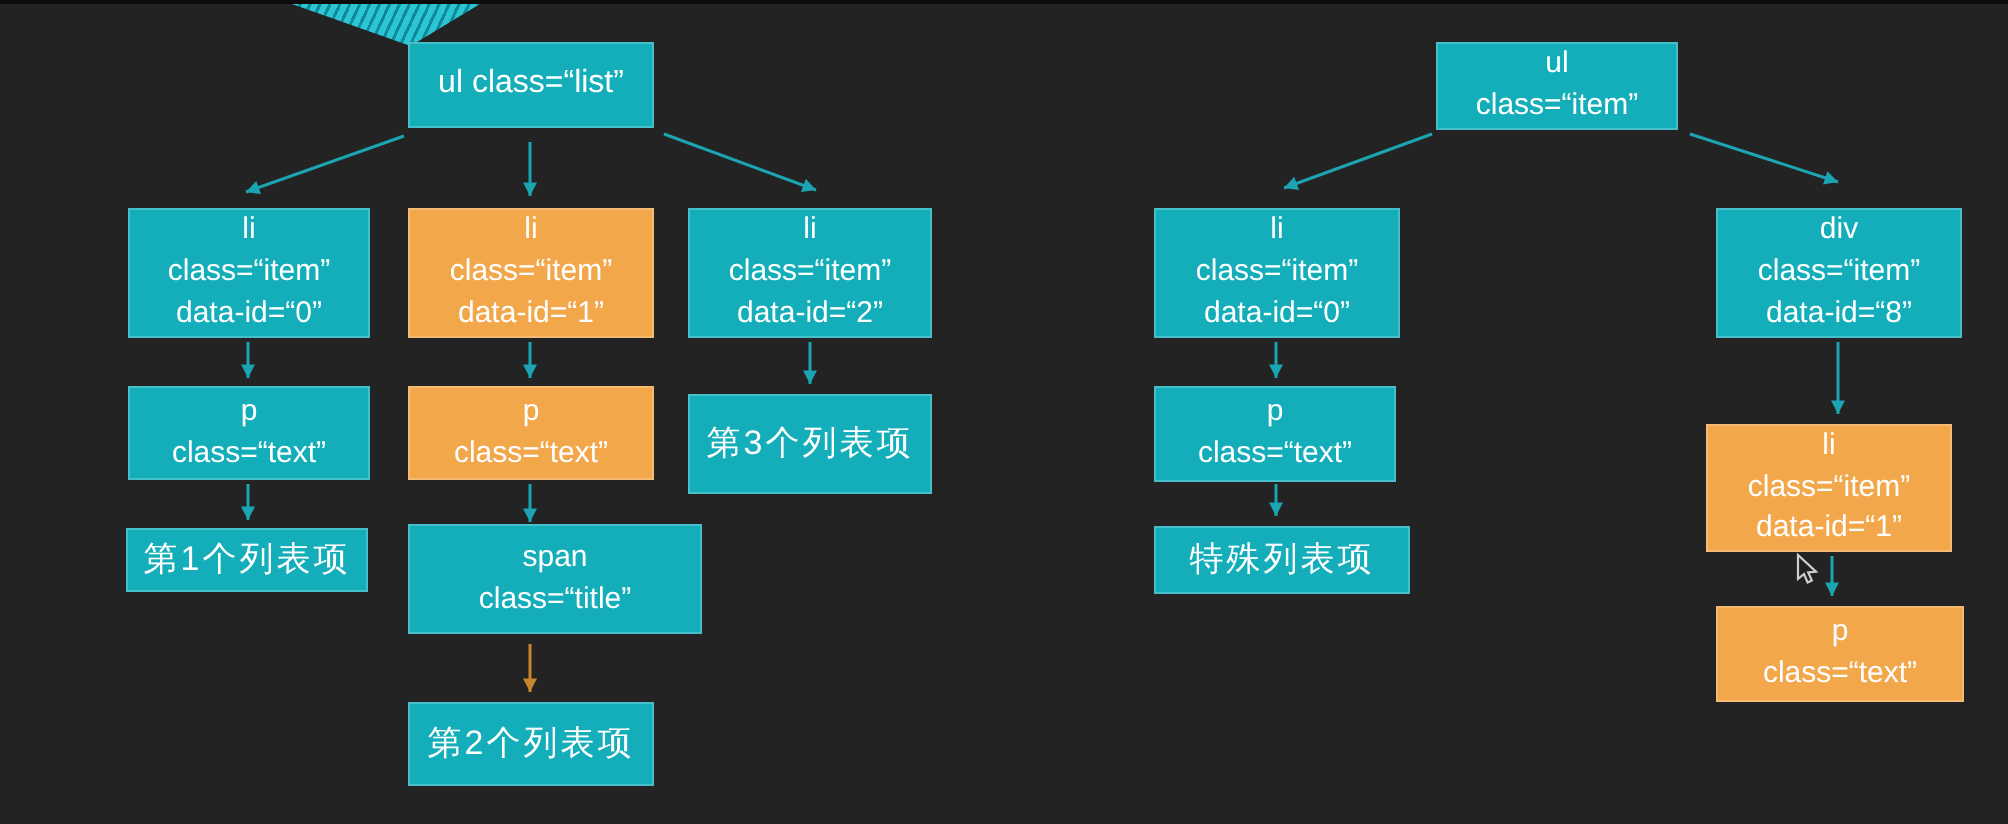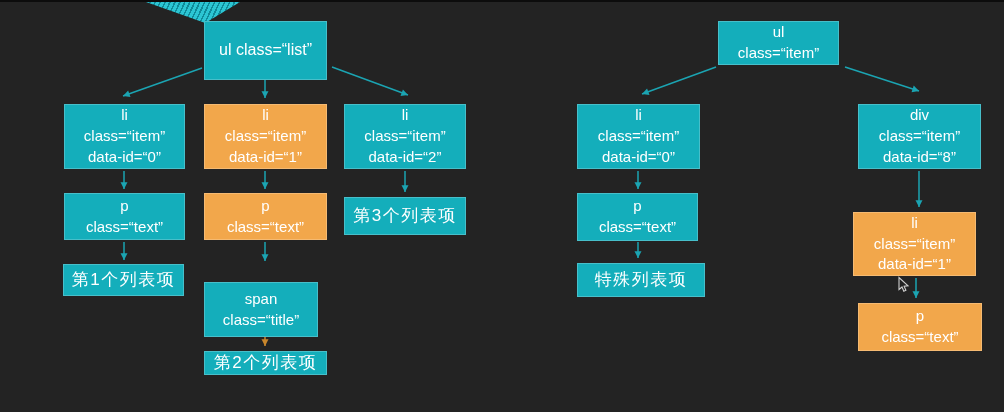--- a/index.html
+++ b/index.html
@@ -64,39 +64,39 @@
     <line x1="265" y1="322" x2="265" y2="346" class="arr-o" marker-end="url(#aho)"></line>
     <line x1="405" y1="171" x2="405" y2="192" class="arr" marker-end="url(#ah)"></line>
     <line x1="716" y1="67" x2="642" y2="94" class="arr" marker-end="url(#ah)"></line>
     <line x1="845" y1="67" x2="919" y2="91" class="arr" marker-end="url(#ah)"></line>
     <line x1="638" y1="171" x2="638" y2="189" class="arr" marker-end="url(#ah)"></line>
     <line x1="638" y1="242" x2="638" y2="258" class="arr" marker-end="url(#ah)"></line>
     <line x1="919" y1="171" x2="919" y2="207" class="arr" marker-end="url(#ah)"></line>
     <line x1="916" y1="278" x2="916" y2="298" class="arr" marker-end="url(#ah)"></line>
   </svg>
 
-  <div class="node teal single" style="left:204px;top:21px;width:123px;height:59px">ul class=“list”</div>
+  <div class="node teal single" style="left:204px;top:21px;width:123px;height:43px">ul class=“list”</div>
   <div class="node teal" style="left:64px;top:104px;width:121px;height:65px">li
 class=“item”
 data-id=“0”</div>
   <div class="node orange" style="left:204px;top:104px;width:123px;height:65px">li
 class=“item”
 data-id=“1”</div>
   <div class="node teal" style="left:344px;top:104px;width:122px;height:65px">li
 class=“item”
 data-id=“2”</div>
   <div class="node teal" style="left:64px;top:193px;width:121px;height:47px">p
 class=“text”</div>
   <div class="node orange" style="left:204px;top:193px;width:123px;height:47px">p
 class=“text”</div>
   <div class="node teal zh" style="left:63px;top:264px;width:121px;height:32px">第1个列表项</div>
-  <div class="node teal" style="left:204px;top:282px;width:114px;height:55px">span
+  <div class="node teal" style="left:204px;top:262px;width:147px;height:55px">span
 class=“title”</div>
-  <div class="node teal zh" style="left:204px;top:351px;width:123px;height:24px">第2个列表项</div>
-  <div class="node teal zh" style="left:344px;top:197px;width:122px;height:38px">第3个列表项</div>
+  <div class="node teal zh" style="left:204px;top:351px;width:123px;height:42px">第2个列表项</div>
+  <div class="node teal zh" style="left:344px;top:197px;width:122px;height:50px">第3个列表项</div>
 
   <div class="node teal" style="left:718px;top:21px;width:121px;height:44px">ul
 class=“item”</div>
   <div class="node teal" style="left:577px;top:104px;width:123px;height:65px">li
 class=“item”
 data-id=“0”</div>
   <div class="node teal" style="left:858px;top:104px;width:123px;height:65px">div
 class=“item”
 data-id=“8”</div>
   <div class="node teal" style="left:577px;top:193px;width:121px;height:48px">p

